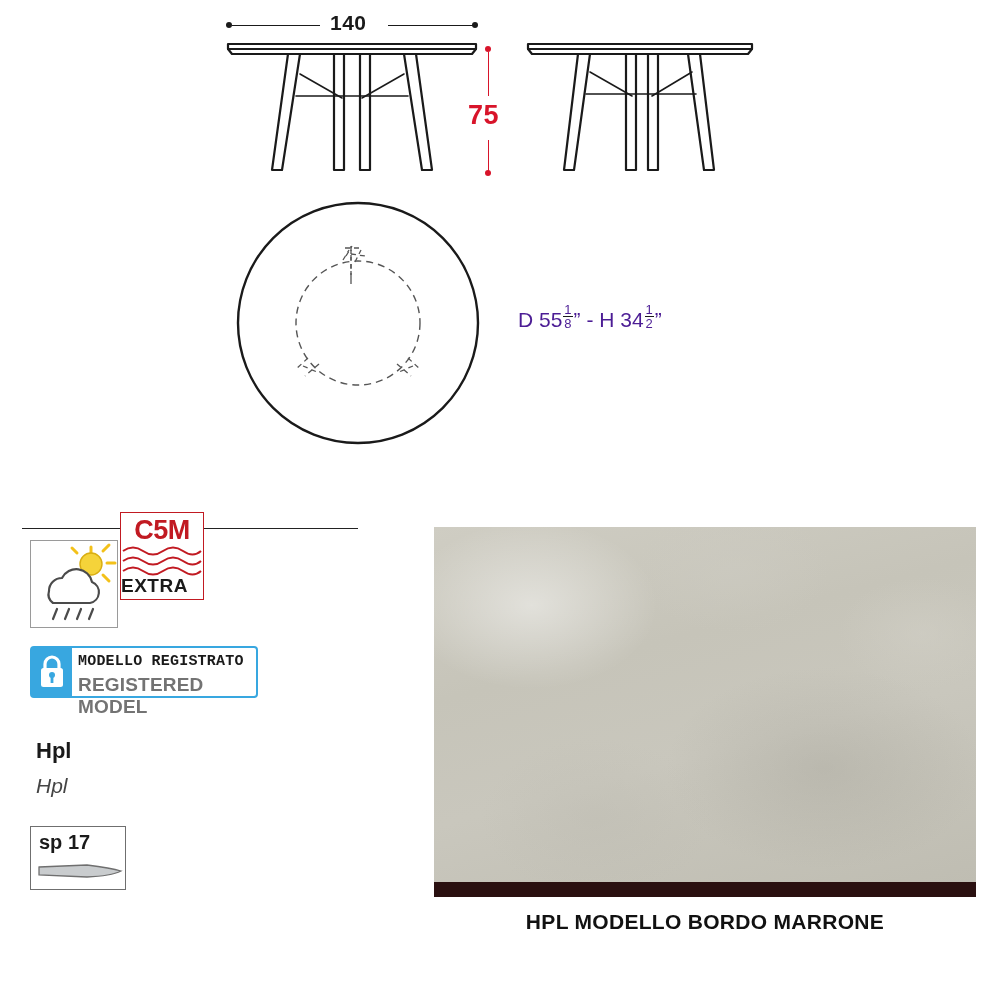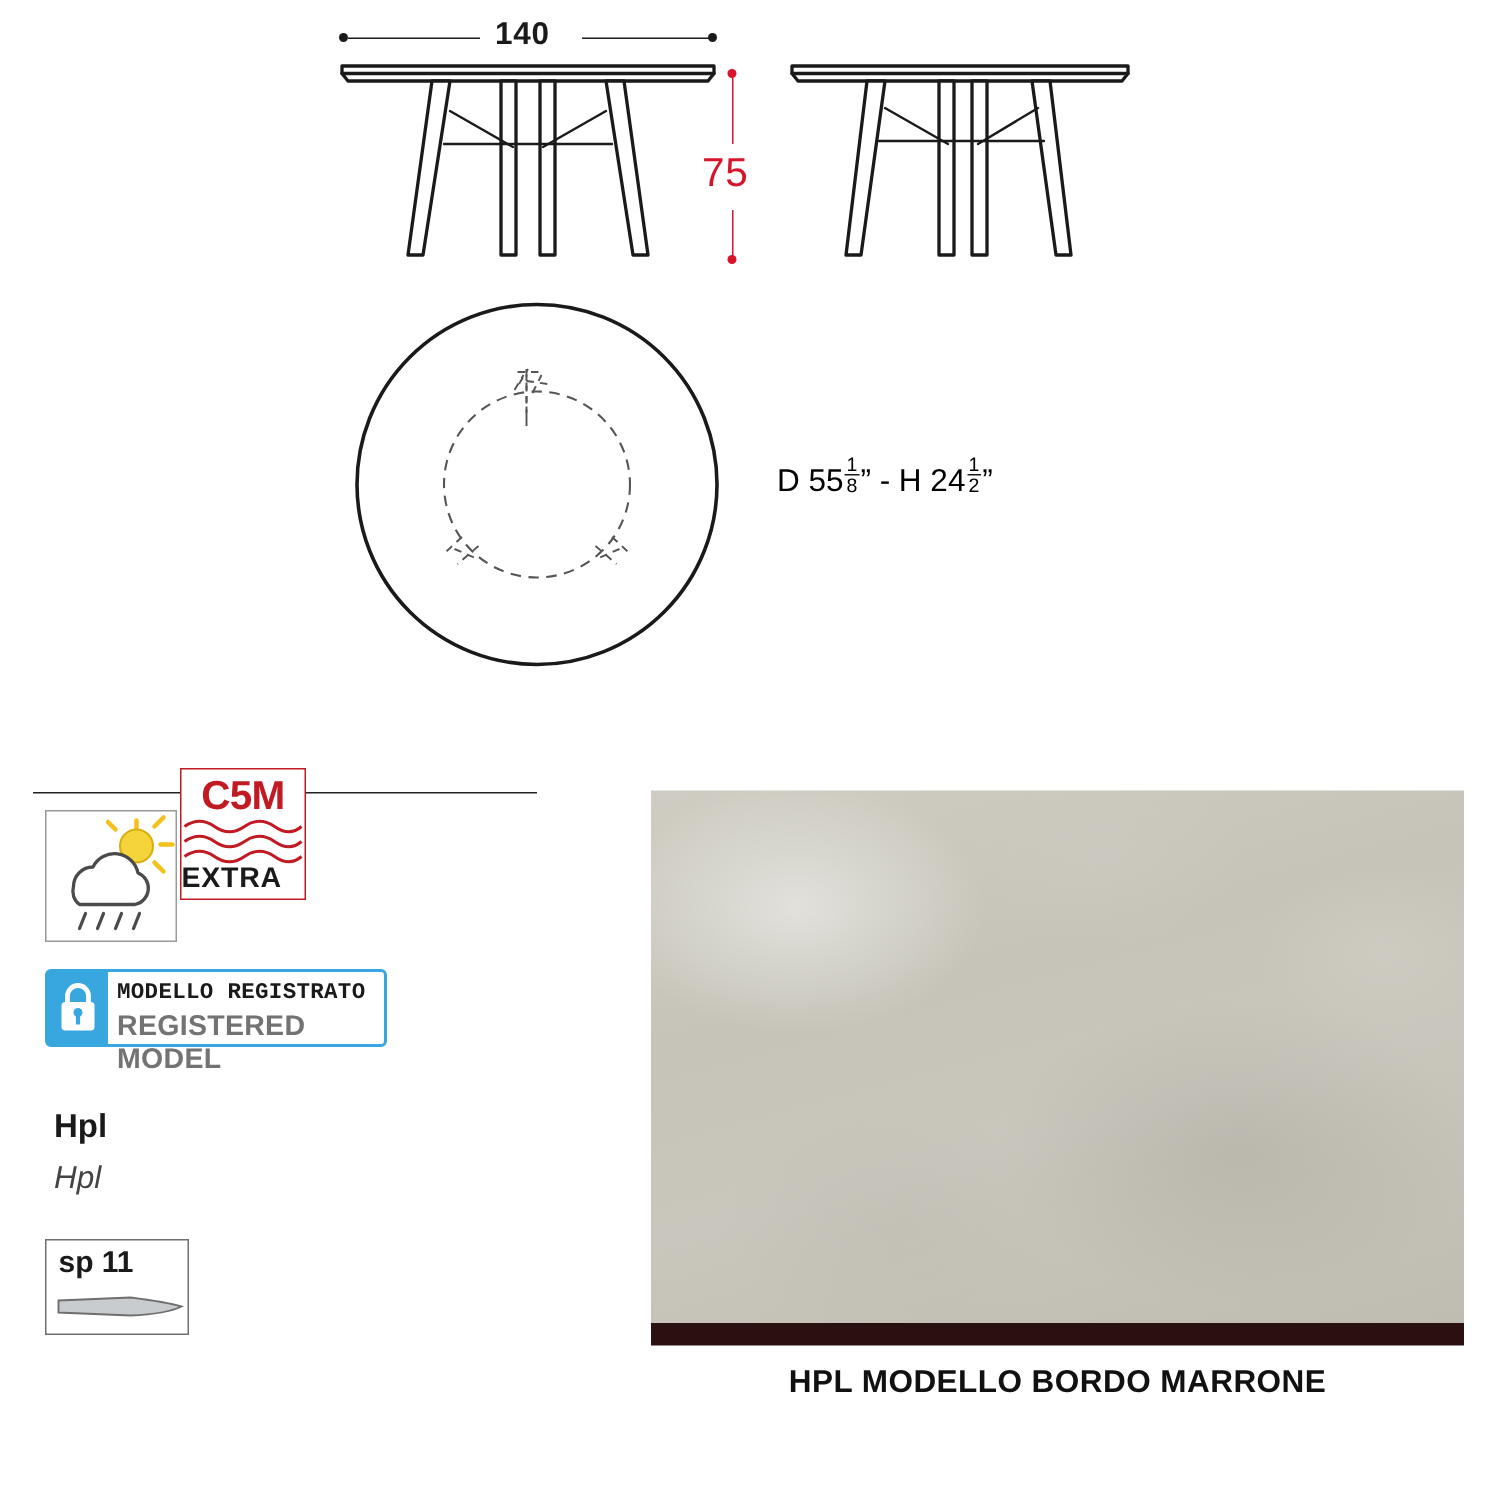--- a/index.html
+++ b/index.html
@@ -29,21 +29,21 @@
     font-weight: 700;
     font-size: 21px;
     letter-spacing: 0.5px;
     color: #1a1a1a;
   }
   #dim-width-label { left: 330px; top: 11px; }
   #dim-height-label {
     left: 468px; top: 100px;
     color: #d8142a;
     font-size: 27px;
-    font-weight: 400;
+    font-weight: 700;
   }
 
   .dim-line-h {
     position: absolute;
     height: 0;
     border-top: 1.4px solid #1a1a1a;
   }
   .dim-line-v {
     position: absolute;
     width: 0;
@@ -56,21 +56,21 @@
     background: #1a1a1a;
   }
   .dim-dot.red { background: #d8142a; }
   .dim-line-v.red { border-left-color: #d8142a; }
 
   #inch-text {
     position: absolute;
     left: 518px; top: 303px;
     font-size: 21px;
     font-family: "Liberation Sans", sans-serif;
-    color: #000000;
+    color: #4c1d95;
     white-space: nowrap;
   }
   #inch-text .frac {
     display: inline-block;
     vertical-align: -1px;
     font-size: 13px;
     line-height: 1;
     text-align: center;
     margin: 0 1px;
   }
@@ -289,21 +289,21 @@
       <path d="M118,48 L118,86"></path>
       <path d="M112,50 L126,50"></path>
       <path d="M75,160 L62,172 M86,166 L72,178 M70,168 L84,174"></path>
       <path d="M175,160 L188,172 M164,166 L178,178 M180,168 L166,174"></path>
     </g>
     <g fill="none" stroke="#555" stroke-width="1.3">
       <path d="M118,52 L118,84" stroke-dasharray="4 3"></path>
     </g>
   </svg>
 
-  <div id="inch-text"><span>D 55</span><span class="frac"><span class="num">1</span><span class="den">8</span></span><span>” - H 24</span><span class="frac"><span class="num">1</span><span class="den">2</span></span><span>”</span></div>
+  <div id="inch-text"><span>D 55</span><span class="frac"><span class="num">1</span><span class="den">8</span></span><span>” - H 34</span><span class="frac"><span class="num">1</span><span class="den">2</span></span><span>”</span></div>
 </div>
 
 <div id="separator"></div>
 
 <div id="weather-badge">
   <svg width="86" height="86" viewBox="0 0 86 86">
 
     <g stroke="#f3c11a" stroke-width="3" stroke-linecap="round">
       <line x1="60" y1="6" x2="60" y2="14"></line>
       <line x1="76" y1="22" x2="84" y2="22"></line>
@@ -346,21 +346,21 @@
     </svg>
   </div>
   <div id="reg-line1">MODELLO REGISTRATO</div>
   <div id="reg-line2">REGISTERED MODEL</div>
 </div>
 
 <div id="mat-name">Hpl</div>
 <div id="mat-name-it">Hpl</div>
 
 <div id="sp-badge">
-  <div id="sp-label">sp 11</div>
+  <div id="sp-label">sp 17</div>
   <svg width="94" height="30" viewBox="0 0 94 30" style="position:absolute; left:4px; top:28px;">
     <path d="M4,12 L52,10 Q76,13 86,16 Q76,21 52,22 L4,20 Z" fill="#c9ccce" stroke="#6f6f6f" stroke-width="1.3"></path>
   </svg>
 </div>
 
 <div id="swatch-wrap">
   <div id="swatch"></div>
   <div id="swatch-edge"></div>
 </div>
 <div id="swatch-caption">HPL MODELLO BORDO MARRONE</div>

